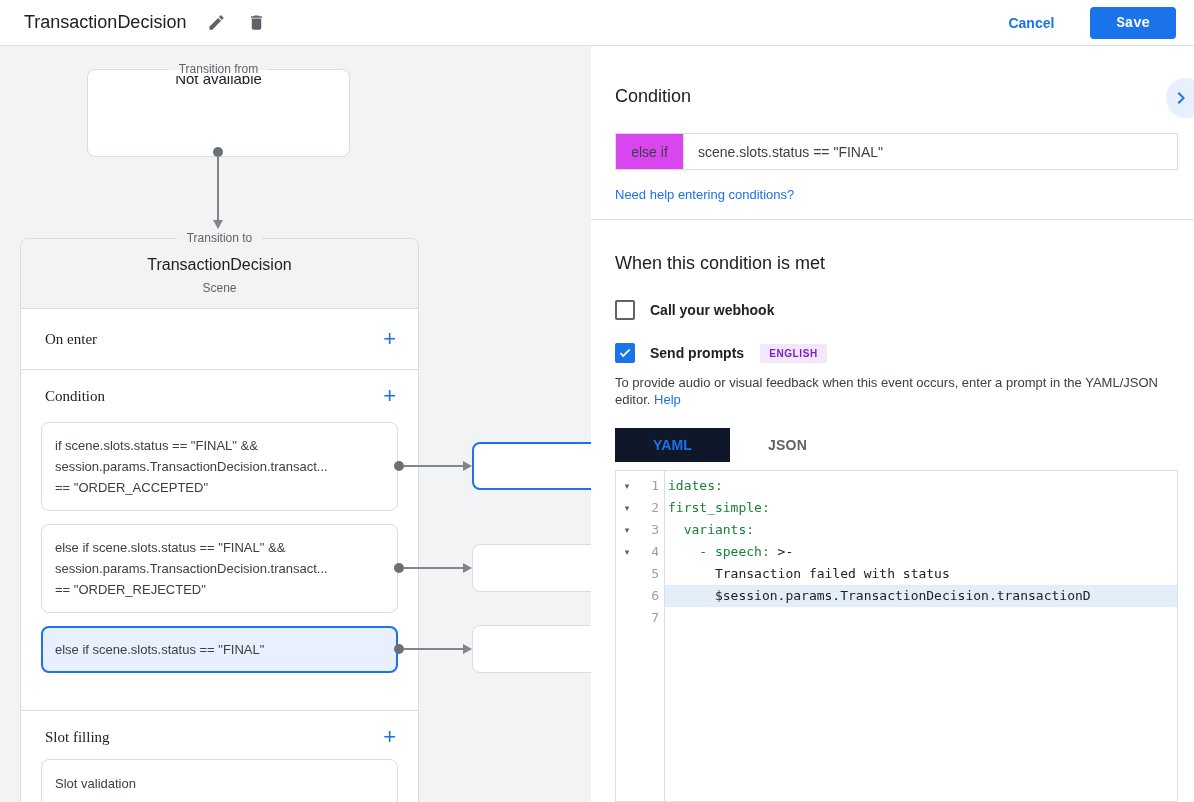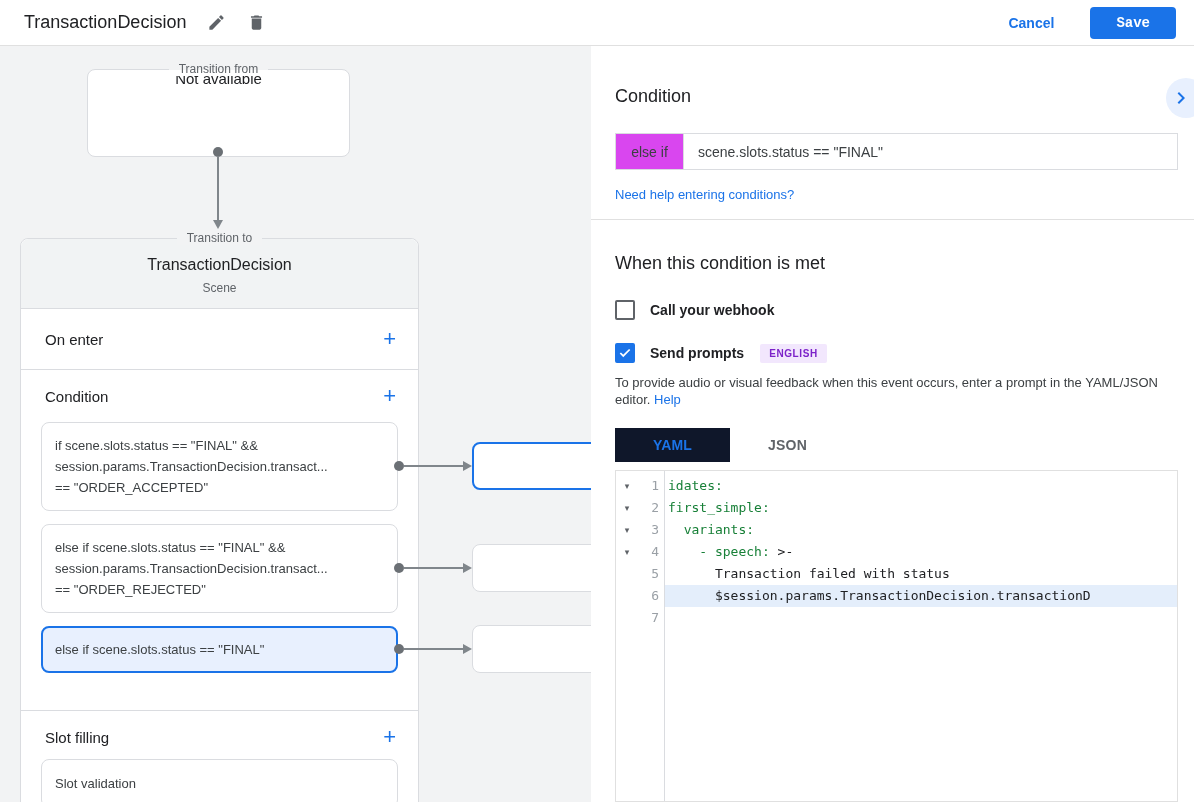--- a/index.html
+++ b/index.html
@@ -57,21 +57,21 @@
   .card-header { background:#f1f3f4; border-bottom:1px solid #dadce0; border-radius:8px 8px 0 0;
                  text-align:center; padding:17px 0 13px; }
   .card-title { font-size:16px; color:#202124; margin-bottom:7px; }
   .card-subtitle { font-size:12px; color:#5f6368; }
   .card-row { display:flex; align-items:center; justify-content:space-between;
               padding:20px 22px 20px 24px; border-bottom:1px solid #dadce0; }
   .section { border-bottom:1px solid #dadce0; padding:16px 0 24px; }
   .section.last { border-bottom:none; padding-bottom:12px; }
   .section-head { display:flex; align-items:center; justify-content:space-between;
                   padding:0 22px 16px 24px; }
-  .section-label { font-size:15px; color:#202124; }
+  .section-label { font-size:15px; color:#202124;font-family:Liberation Serif, serif; }
   .plus-btn { background:none; border:none; color:#1a73e8; font-size:22px; line-height:20px;
               cursor:pointer; font-family:inherit; padding:0; }
   .cond-box { margin:0 20px 13px 20px; background:#fff; border:1px solid #dadce0; border-radius:8px;
               padding:12px 13px; font-size:13px; line-height:21px; color:#3c4043; cursor:pointer; }
   .cond-box.selected { background:#e8f0fe; border:2px solid #1a73e8; padding:11px 12px; }
   .slot-box { margin:12px 20px 0 20px; background:#fff; border:1px solid #dadce0; border-radius:8px;
               padding:13px 13px; font-size:13px; line-height:21px; color:#3c4043; cursor:pointer; }
 
   
   .rp-heading { font-size:18px; color:#202124; margin:40px 16px 0 24px; }

